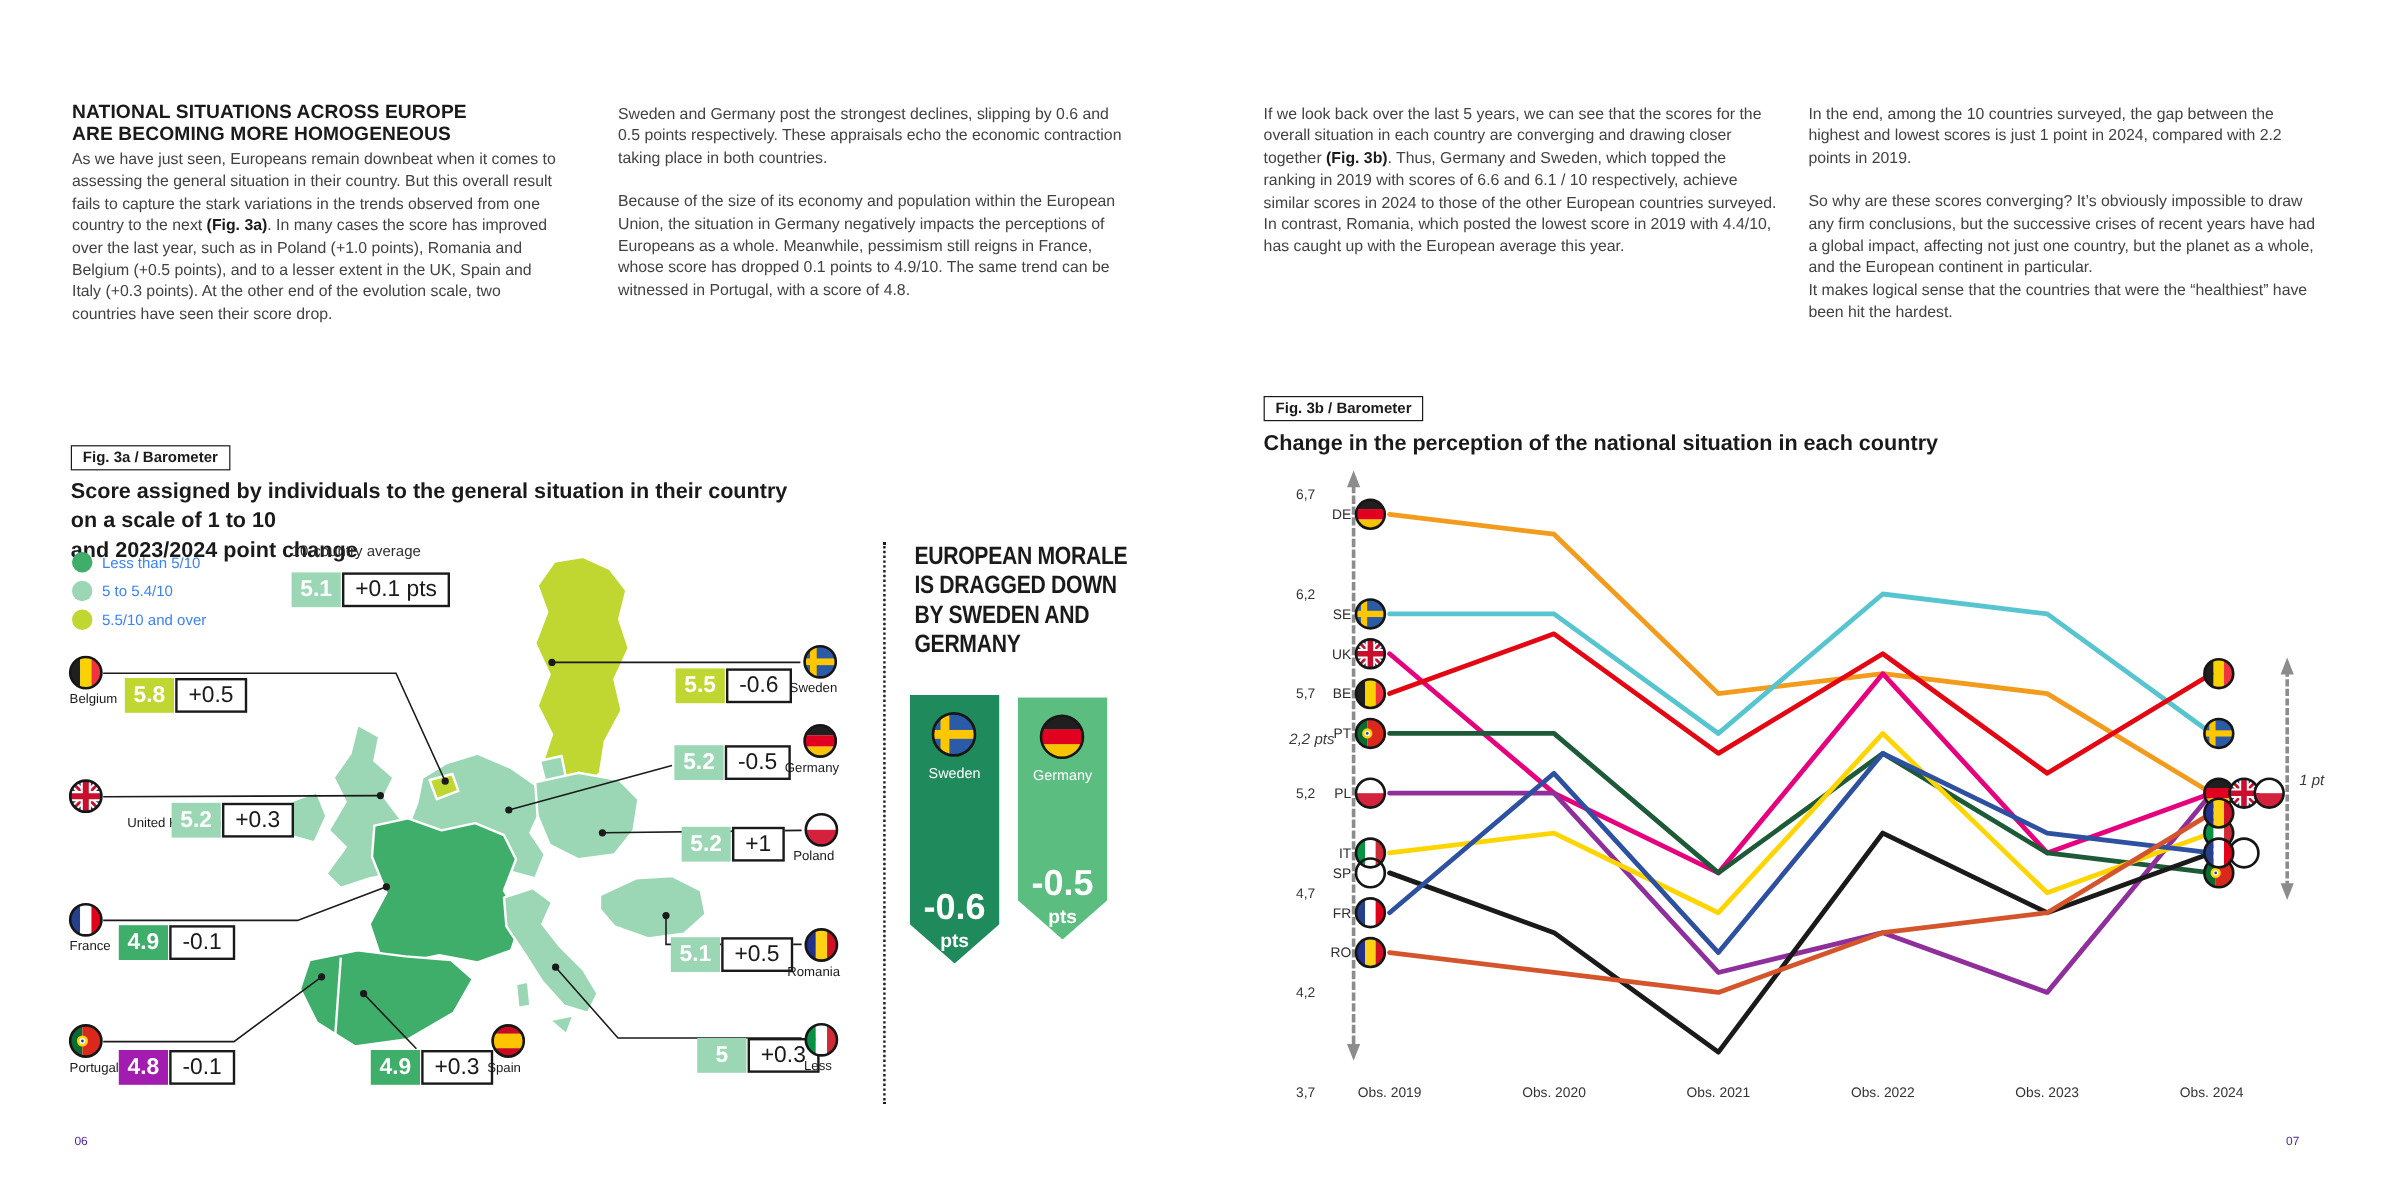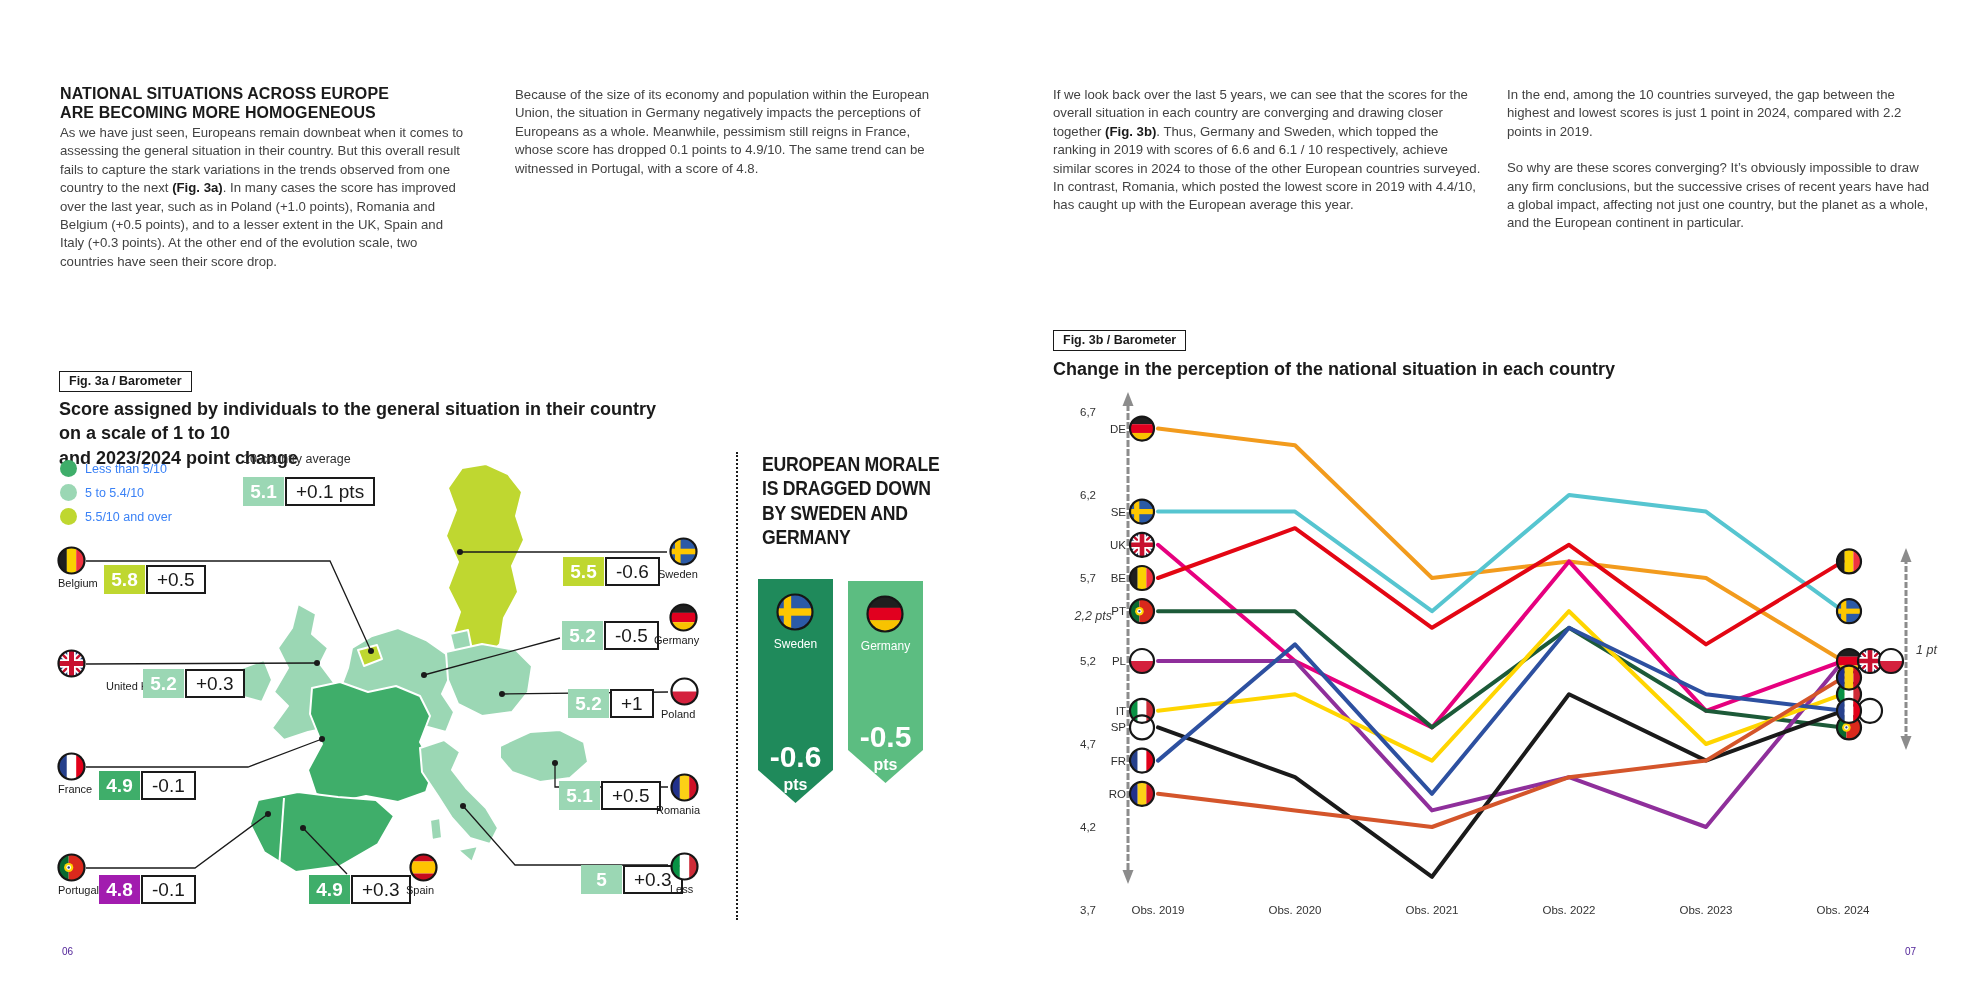--- a/index.html
+++ b/index.html
@@ -36,20 +36,21 @@
 
 <div class="abs headline" style="left:60px;top:84px;">
   <span>NATIONAL SITUATIONS ACROSS EUROPE</span><br>
   <span>ARE BECOMING MORE HOMOGENEOUS</span>
 </div>
 
 <div class="abs body-col" style="left:60px;top:124px;width:404px;">
     <p><span>As we have just seen, Europeans remain downbeat when it comes to assessing the general situation in their country. But this overall result fails to capture the stark variations in the trends observed from one country to the next </span><b>(Fig. 3a)</b><span>. In many cases the score has improved over the last year, such as in Poland (+1.0 points), Romania and Belgium (+0.5 points), and to a lesser extent in the UK, Spain and Italy (+0.3 points). At the other end of the evolution scale, two countries have seen their score drop.</span></p>
   </div>
 <div class="abs body-col" style="left:515px;top:86px;width:428px;">
+    <p><span>Sweden and Germany post the strongest declines, slipping by 0.6 and 0.5 points respectively. These appraisals echo the economic contraction taking place in both countries.</span></p>
     <p><span>Because of the size of its economy and population within the European Union, the situation in Germany negatively impacts the perceptions of Europeans as a whole. Meanwhile, pessimism still reigns in France, whose score has dropped 0.1 points to 4.9/10. The same trend can be witnessed in Portugal, with a score of 4.8.</span></p>
   </div>
 
 <div class="abs" style="left:59px;top:371px;">
   <span class="figtag">Fig. 3a / Barometer</span>
 </div>
 <div class="abs figsub" style="left:59px;top:397px;width:620px;">
   <span>Score assigned by individuals to the general situation in their country on a scale of 1 to 10</span><br>
   <span>and 2023/2024 point change</span>
 </div>
@@ -339,21 +340,21 @@
   <div class="rb-pts">pts</div>
 </div>
 
 <div class="abs pagenum" style="left:62px;top:946px;">06</div>
 
 <div class="abs body-col" style="left:1053px;top:86px;width:428px;">
     <p><span>If we look back over the last 5 years, we can see that the scores for the overall situation in each country are converging and drawing closer together </span><b>(Fig. 3b)</b><span>. Thus, Germany and Sweden, which topped the ranking in 2019 with scores of 6.6 and 6.1 / 10 respectively, achieve similar scores in 2024 to those of the other European countries surveyed. In contrast, Romania, which posted the lowest score in 2019 with 4.4/10, has caught up with the European average this year.</span></p>
   </div>
 <div class="abs body-col" style="left:1507px;top:86px;width:424px;">
     <p><span>In the end, among the 10 countries surveyed, the gap between the highest and lowest scores is just 1 point in 2024, compared with 2.2 points in 2019.</span></p>
-    <p><span>So why are these scores converging? It’s obviously impossible to draw any firm conclusions, but the successive crises of recent years have had a global impact, affecting not just one country, but the planet as a whole, and the European continent in particular.</span><br></p>
+    <p><span>So why are these scores converging? It’s obviously impossible to draw any firm conclusions, but the successive crises of recent years have had a global impact, affecting not just one country, but the planet as a whole, and the European continent in particular.</span><br><span>It makes logical sense that the countries that were the “healthiest” have been hit the hardest.</span></p>
   </div>
 
 <div class="abs" style="left:1053px;top:330px;">
   <span class="figtag">Fig. 3b / Barometer</span>
 </div>
 <div class="abs figsub" style="left:1053px;top:357px;width:600px;">Change in the perception of the national situation in each country</div>
 
 <svg class="abs" id="fig3b-svg" style="left:1050px;top:385px;" width="920" height="560" viewBox="1050 385 920 560">
     <line x1="1128" y1="404" x2="1128" y2="872" stroke="#8c8c8c" stroke-width="3" stroke-dasharray="7 2"></line>
     <polygon points="1128,392 1122.5,406 1133.5,406" fill="#8c8c8c"></polygon>

